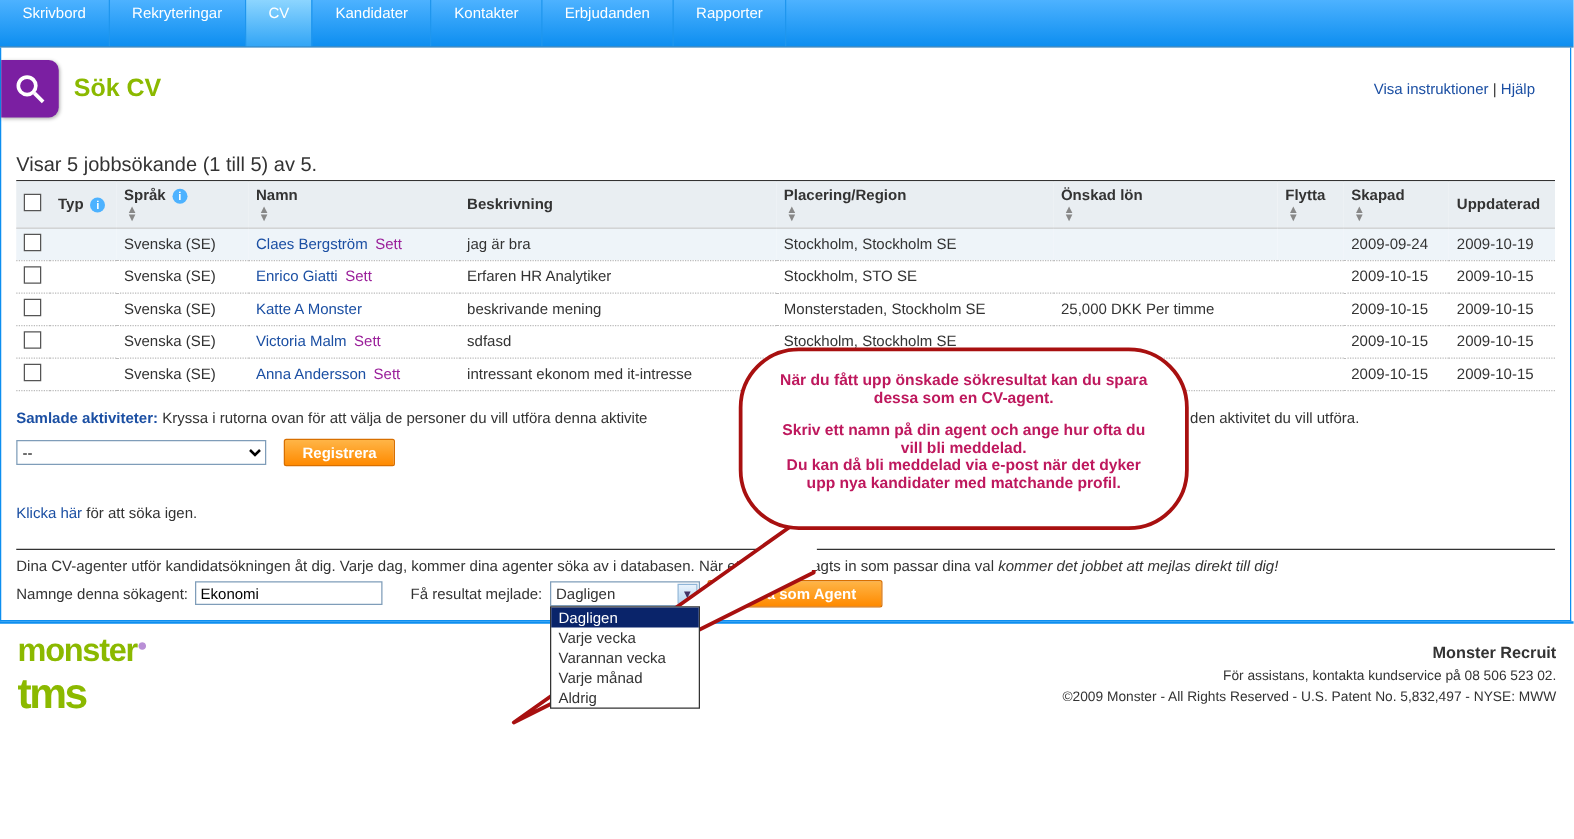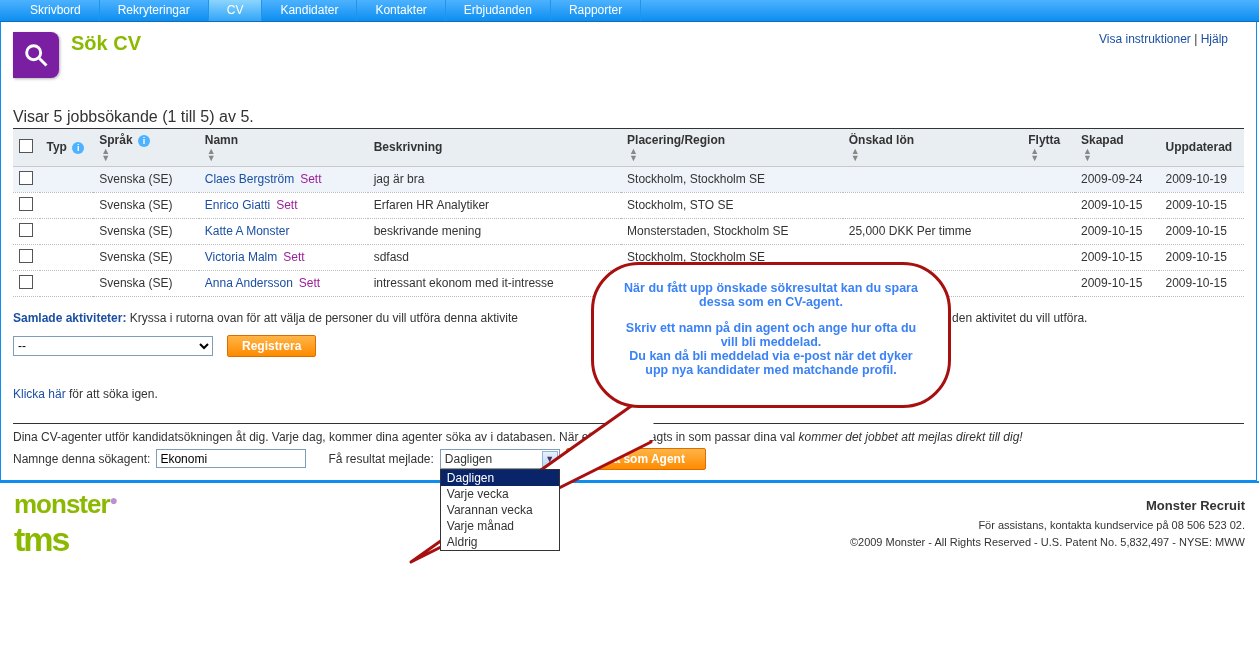--- a/index.html
+++ b/index.html
@@ -1,21 +1,21 @@
 <!DOCTYPE html>
 <html><head>
 <meta charset="utf-8">
 <style>
   * { box-sizing: border-box; }
   body { margin:0; font-family: Verdana, Arial, sans-serif; font-size:12px; color:#333; background:#fff;}
-  .topnav { background: linear-gradient(#4db2ff,#0d8ef0); display:flex; height:22px; border-bottom:1px solid #0d6fb8;padding-left:12px;}
+  .topnav { background: linear-gradient(#4db2ff,#0d8ef0); display:flex; height:38px; border-bottom:1px solid #0d6fb8;}
   .topnav .tab { color:#fff; padding:3px 18px; font-size:12px; border-right:1px solid #1f96ee; cursor:pointer;}
   .topnav .tab.active { background: linear-gradient(#8cd5ff,#32a5f6);}
   .page { border:1px solid #0d8ef0; border-top:none; padding:0 0 0 0; position:relative; width:1257px;}
-  .titlebar { display:flex; padding:10px 14px 30px 0;margin-left:12px;}
+  .titlebar { display:flex; align-items:center; padding:10px 14px 30px 0;}
   .magnify { width:46px; height:46px; background:#7b1fa2; border-radius:0 8px 8px 0; margin-right:12px; position:relative; box-shadow:1px 1px 3px rgba(0,0,0,.3); display:flex; align-items:center; justify-content:center;}
   .magnify svg{ width:28px;height:28px;}
   .pagetitle { color:#8bb900; font-size:20px; font-weight:bold;}
   .toplinks { margin-left:auto; margin-right:14px; font-size:12px;}
   .toplinks a{ color:#1b4fa3; text-decoration:none; cursor:pointer;}
   .content { padding:0 12px 10px 12px;}
   .countline { font-size:16px; border-bottom:1px solid #333; padding-bottom:2px;}
   table.grid { width:100%; border-collapse:collapse; font-size:12px;}
   table.grid th { text-align:left; background:#e9eef2; padding:4px 6px; font-weight:bold; color:#333; border-bottom:1px solid #c9c9c9;}
   table.grid td { padding:4px 6px; border-bottom:1px dotted #bbb; vertical-align:middle;}
@@ -34,21 +34,21 @@
   .agentrow { margin-top:4px; display:flex; align-items:center; gap:6px; flex-wrap:wrap;}
   .txtinput{ border:1px solid #7f9db9; font-size:12px; padding:1px 3px; height:19px;}
   select.sel{ border:1px solid #7f9db9; font-size:12px; height:20px; background:#fff;}
   .footer{ display:flex; align-items:center; padding:6px 14px; border-top:2px solid #0d8ef0; font-size:11px; position:relative;}
   .footer .right{ margin-left:auto; text-align:right; line-height:1.6;}
   .brand1{ font-family: Arial; font-weight:bold; color:#8bb900; font-size:26px; letter-spacing:-1px;}
   .brand1 .dot{ color:#b98fd6; font-size:14px;position:relative;top:-8px;}
   .brand2{ font-family: Arial; font-weight:bold; color:#8bb900; font-size:34px; letter-spacing:-2px;}
   .italic{ font-style:italic;}
   
-  .callout{ position:absolute; left:590px; top:240px; width:360px; padding:16px 24px; border:3px solid #a81010; border-radius:48px; background:#fff; text-align:center; font-weight:bold; font-size:12.5px; color:#3b82f6; z-index:5;}
+  .callout{ position:absolute; left:590px; top:240px; width:360px; padding:16px 24px; border:3px solid #a81010; border-radius:48px; background:#fff; text-align:center; font-weight:bold; font-size:12.5px; color:#be185d; z-index:5;}
   .callout p{ margin:0 0 12px 0;}
   .callout-tail{ position:absolute; pointer-events:none; z-index:4;}
   
   .dropdown-open{ position:absolute; border:1px solid #333; background:#fff; font-size:12px; z-index:10; width:120px;}
   .dropdown-open .opt{ padding:1px 6px; cursor:pointer;}
   .dropdown-open .opt.sel{ background:#0a246a; color:#fff;}
   .selwrap{ position:relative; display:inline-block;border-radius:10px;}
   .fakeselect{ border:1px solid #7f9db9; width:120px; height:20px; background:#fff; display:inline-flex; align-items:center; padding:0 18px 0 4px; font-size:12px; position:relative;}
   .fakeselect .caret{ position:absolute; right:1px; top:1px; width:16px; height:16px; background:linear-gradient(#e9f3fc,#b7d8f4); border:1px solid #8fb5d8; display:flex; align-items:center; justify-content:center; font-size:9px; color:#436;}
   .brandfoot{ font-weight:bold; font-size:13px;}

